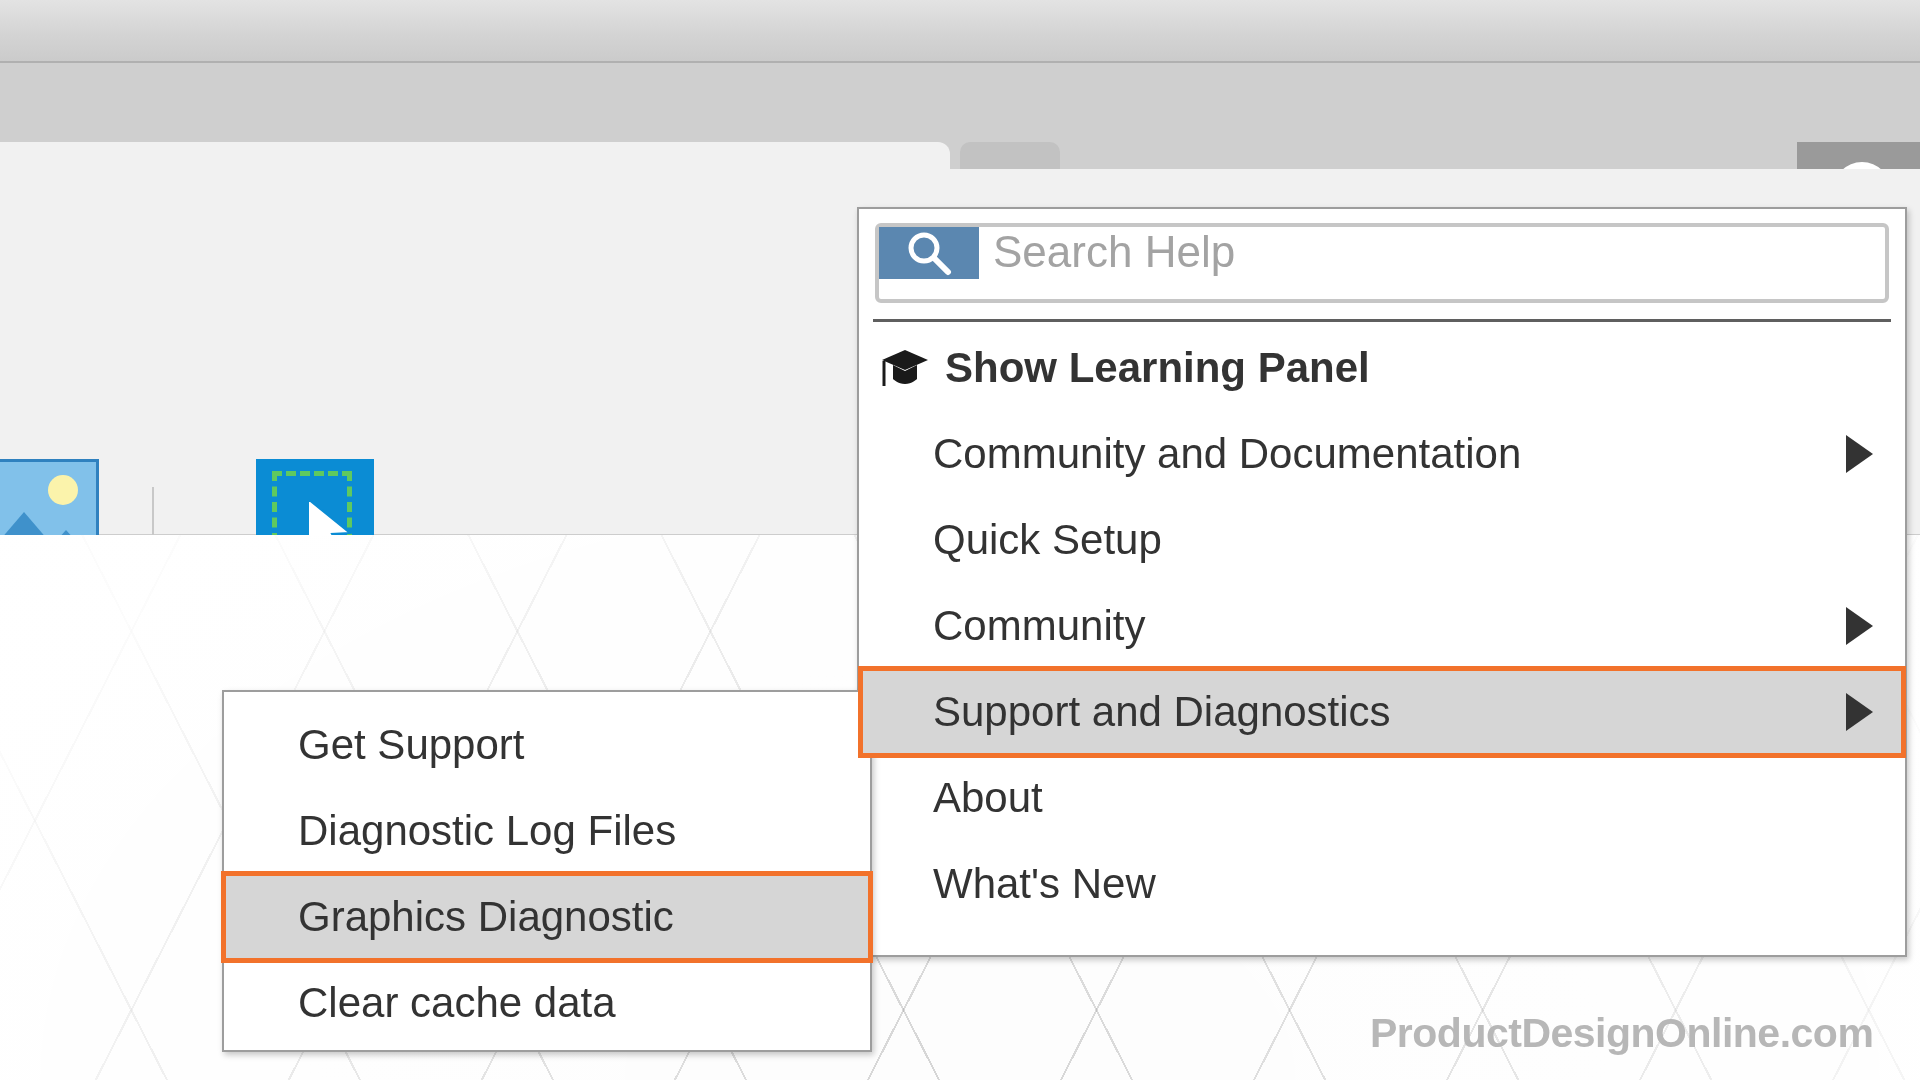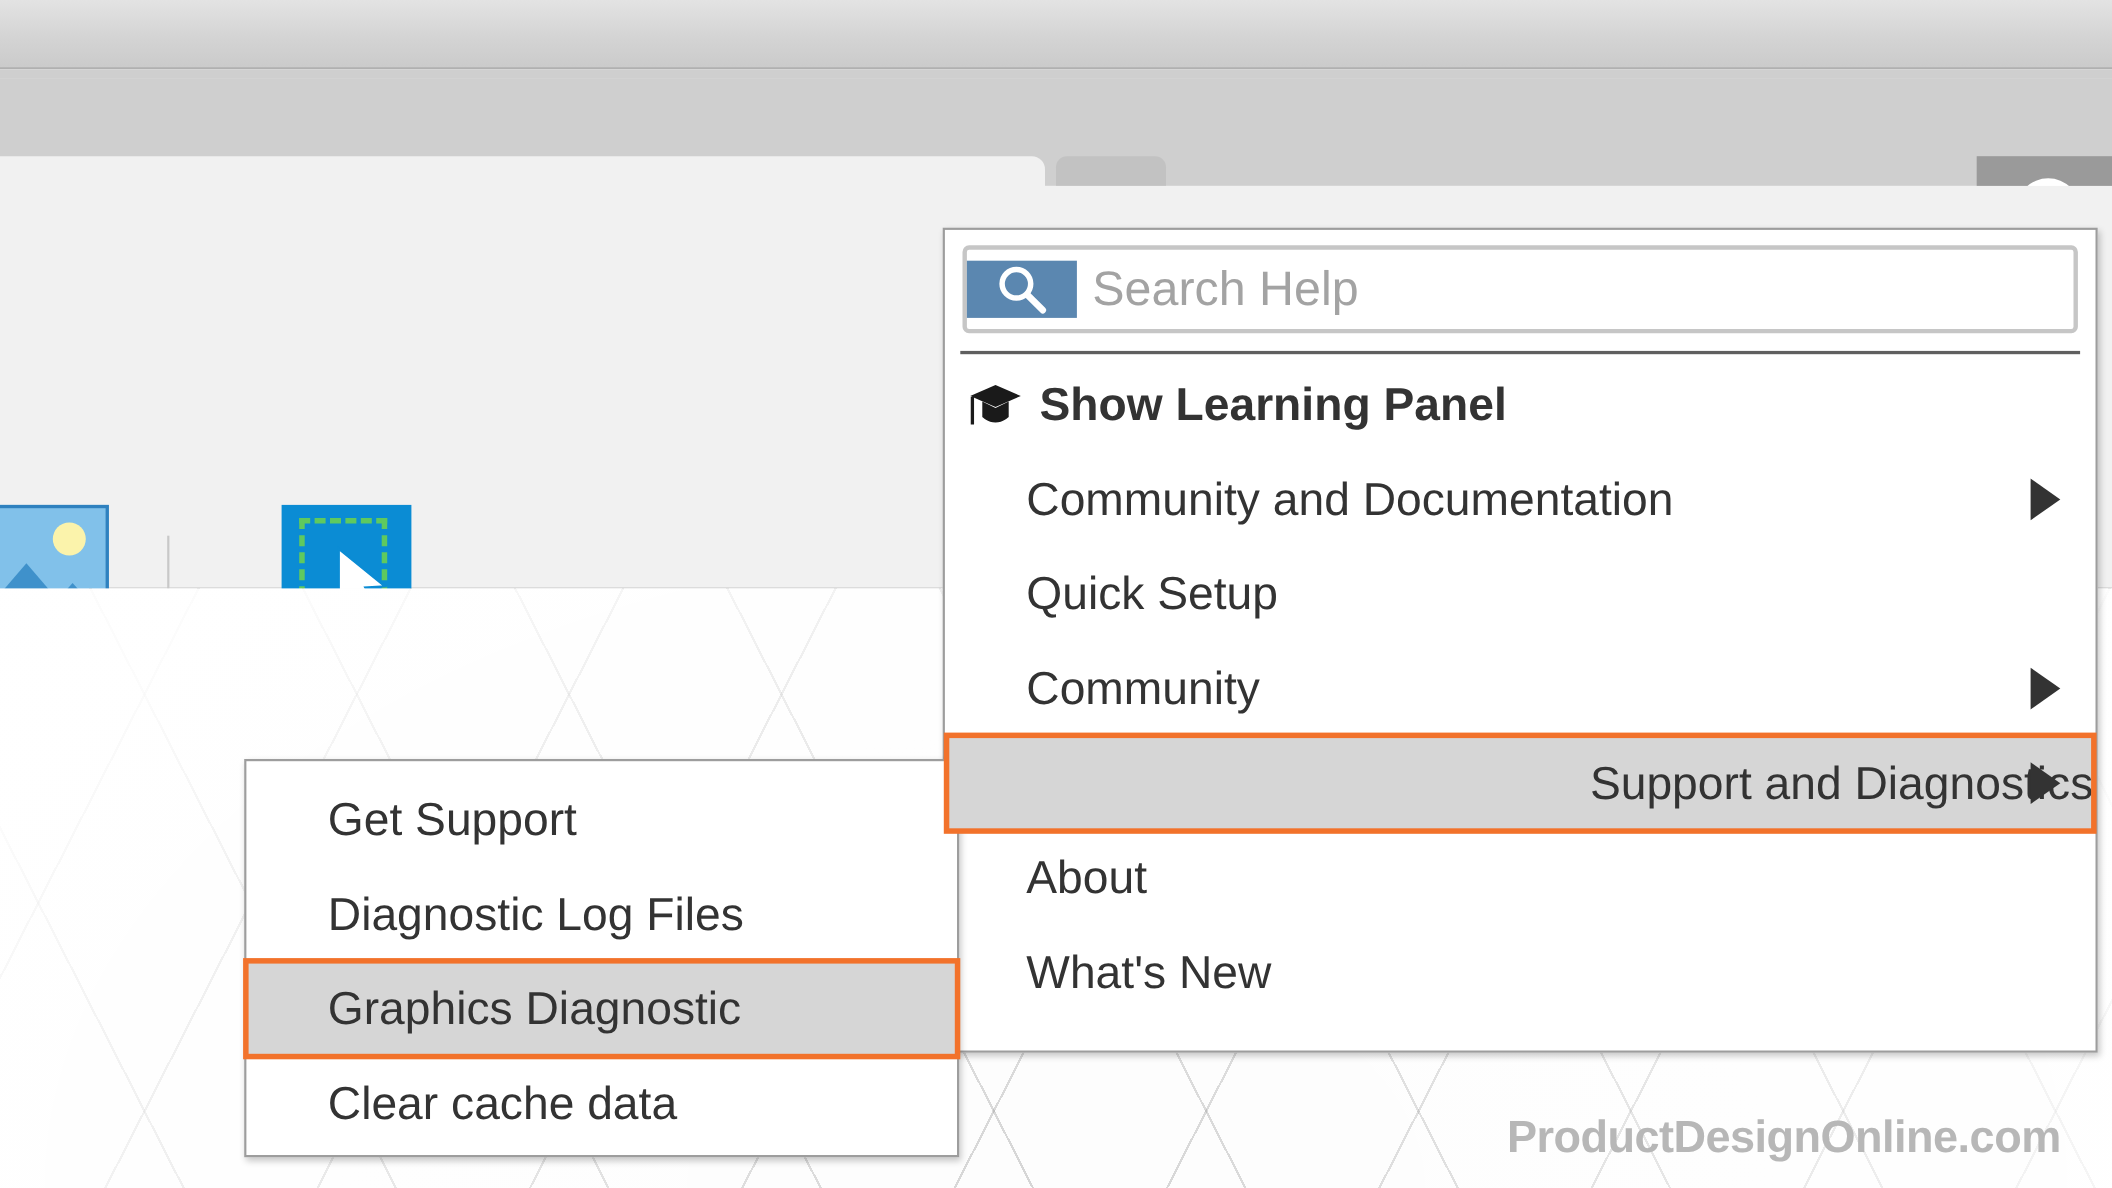--- a/index.html
+++ b/index.html
@@ -263,21 +263,21 @@
 
   .search-wrap {
     position: absolute;
     left: 16px; top: 14px;
     width: 1014px; height: 80px;
     border: 4px solid #c6c6c6;
     border-radius: 6px;
     box-sizing: border-box;
     background: #ffffff;
     display: flex;
-    align-items: center;
+    align-items: flex-start;
   }
   .search-icon-box {
     width: 100px;
     background: #5b87b0;
     display: flex;
     align-items: center;
     justify-content: center;
     flex: 0 0 auto;
   }
   .search-input {
@@ -331,21 +331,20 @@
     width: 0; height: 0;
     border-top: 19px solid transparent;
     border-bottom: 19px solid transparent;
     border-left: 27px solid #333333;
   }
   .menu-item.highlighted {
     background: #d6d6d6;
     outline: 5px solid #f2722b;
     outline-offset: -2px;
     z-index: 2;
-    justify-content: flex-end;
   }
 
   
   .submenu {
     position: absolute;
     left: 222px; top: 690px;
     width: 650px; height: 362px;
     background: #ffffff;
     border: 2px solid #9d9d9d;
     box-sizing: border-box;

